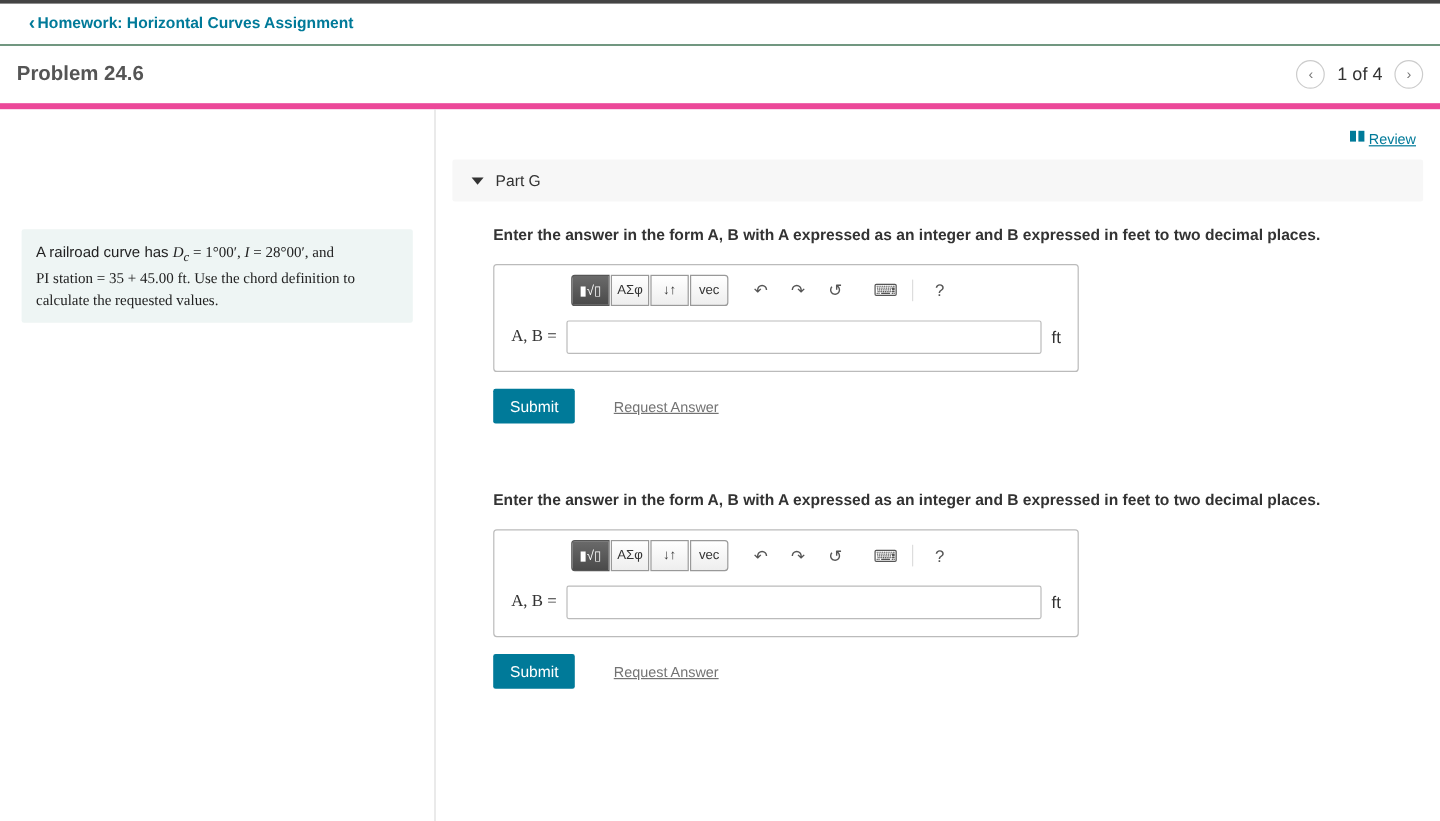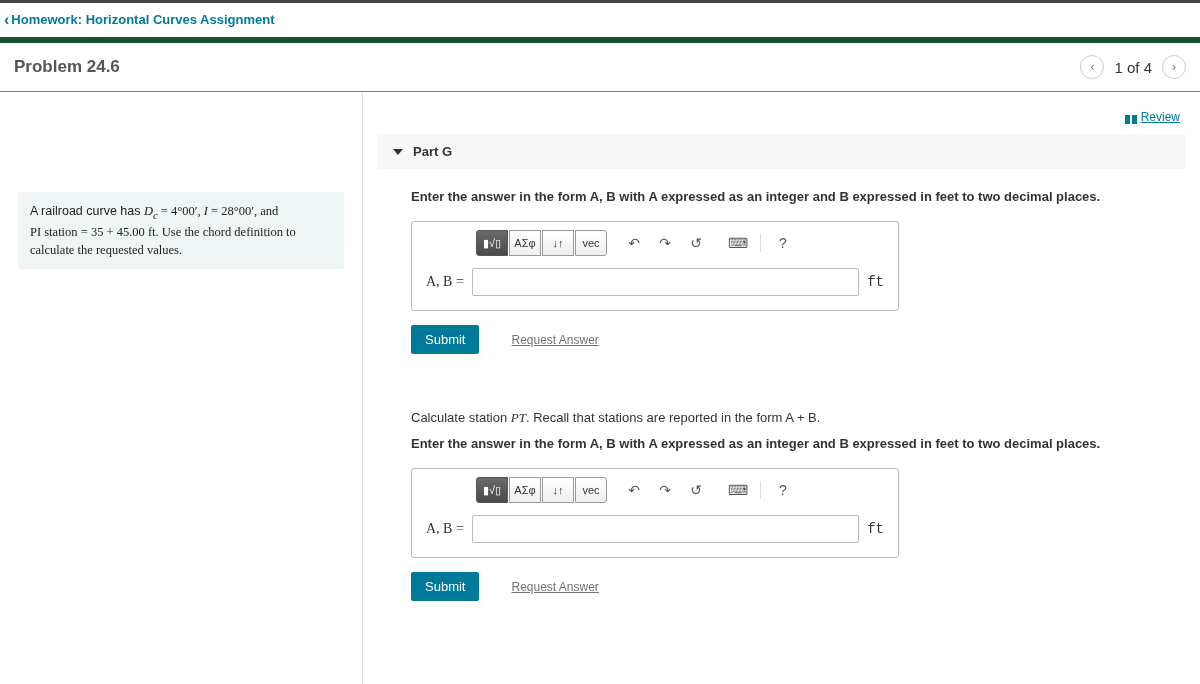--- a/index.html
+++ b/index.html
@@ -1,22 +1,22 @@
 <!DOCTYPE html>
 <html><head>
   <meta charset="utf-8">
   <style>
     * { margin: 0; padding: 0; box-sizing: border-box; }
     body { font-family: Arial, Helvetica, sans-serif; font-size: 13px; color: #333; background: #fff; }
     
     .top-border { height: 3px; background: #444; }
     
     .breadcrumb-bar {
-      padding: 8px 4px;
-      border-bottom: 6px solid #14532d;
+      padding: 8px 24px;
+      border-bottom: 1px solid #14532d;
     }
     .breadcrumb-link {
       color: #007a99;
       font-weight: bold;
       font-size: 13px;
       text-decoration: none;
       cursor: pointer;
     }
     .breadcrumb-link::before {
       content: "‹";
@@ -24,21 +24,21 @@
       margin-right: 2px;
       font-size: 16px;
       vertical-align: -1px;
     }
     
     .problem-header {
       display: flex;
       justify-content: space-between;
       align-items: center;
       padding: 12px 14px;
-      border-bottom: 1px solid #ec4899;
+      border-bottom: 5px solid #ec4899;
     }
     .problem-title {
       font-size: 17px;
       font-weight: bold;
       color: #555;
     }
     .nav-controls {
       display: flex;
       align-items: center;
       gap: 10px;
@@ -89,39 +89,39 @@
     
     .review-link {
       position: absolute;
       top: 18px;
       right: 20px;
       color: #007a99;
       font-size: 12px;
       text-decoration: underline;
       cursor: pointer;
       display: flex;
-      align-items: flex-end;
+      align-items: flex-start;
       gap: 4px;
     }
     .review-icon {
       width: 12px; height: 9px;
       display: inline-flex;
     }
     .review-icon span {
       width: 5px; height: 9px;
       background: #007a99;
       margin-right: 2px;
     }
     .review-icon span:last-child { margin-right: 0; }
     
     .part-container { margin-top: 42px; }
     .part-header {
       background: #f7f7f7;
       padding: 10px 16px;
-      font-weight: bold;
+      font-weight: normal;
       font-size: 13px;
       border-radius: 2px;
       display: flex;
       align-items: center;
       gap: 10px;
       cursor: pointer;
     }
     .caret-down {
       width: 0; height: 0;
       border-left: 5px solid transparent;
@@ -193,21 +193,21 @@
     .answer-input {
       flex: 1;
       height: 28px;
       border: 1px solid #bbb;
       border-radius: 2px;
       padding: 0 6px;
       font-family: "Times New Roman", serif;
       font-size: 13px;
     }
     .unit-label {
-      font-family: Liberation Mono, monospace;
+      font-family: Liberation Sans, sans-serif;
       font-size: 14px;
     }
     
     .actions {
       margin-top: 14px;
       display: flex;
       align-items: center;
       gap: 32px;
     }
     .submit-btn {
@@ -241,21 +241,21 @@
     <button class="nav-btn">‹</button>
     <span class="page-counter">1 of 4</span>
     <button class="nav-btn">›</button>
   </div>
 </div>
 
 <div class="main-layout">
 
   <div class="left-panel">
     <div class="info-box">
-      <span>A railroad curve has </span><span class="mono"><i>D</i><sub class="sub">c</sub></span><span class="mono"> = 4°00′, </span><span class="mono"><i>I</i></span><span class="mono"> = 28°00′, and </span><br>
+      <span>A railroad curve has </span><span class="mono"><i>D</i><sub class="sub">c</sub></span><span class="mono"> = 1°00′, </span><span class="mono"><i>I</i></span><span class="mono"> = 28°00′, and </span><br>
       <span class="mono">PI station</span><span class="mono"> = 35 + 45.00 ft. Use the chord definition to calculate the requested values.</span>
     </div>
   </div>
 
   <div class="right-panel">
 
     <a class="review-link">
       <span class="review-icon">
           <span></span>
           <span></span>
@@ -295,23 +295,20 @@
 
         <div class="actions">
           <button class="submit-btn">Submit</button>
           <a class="request-link">Request Answer</a>
         </div>
       </div>
     </div>
 
     <div class="part-container" style="margin-top:10px">
       <div class="part-body">
-        <div class="instruction-line">
-          <span>Calculate station </span><span class="serif">PT</span><span>. Recall that stations are reported in the form A + B.</span>
-        </div>
         <div class="instruction-line instruction-bold">Enter the answer in the form A, B with A expressed as an integer and B expressed in feet to two decimal places.</div>
 
         <div class="answer-box">
           <div class="toolbar">
             <div class="tool-btn first">▮√▯</div>
             <div class="tool-btn">ΑΣφ</div>
             <div class="tool-btn">↓↑</div>
             <div class="tool-btn vec">vec</div>
             <div class="tool-sep"></div>
             <div class="tool-plain">↶</div>

